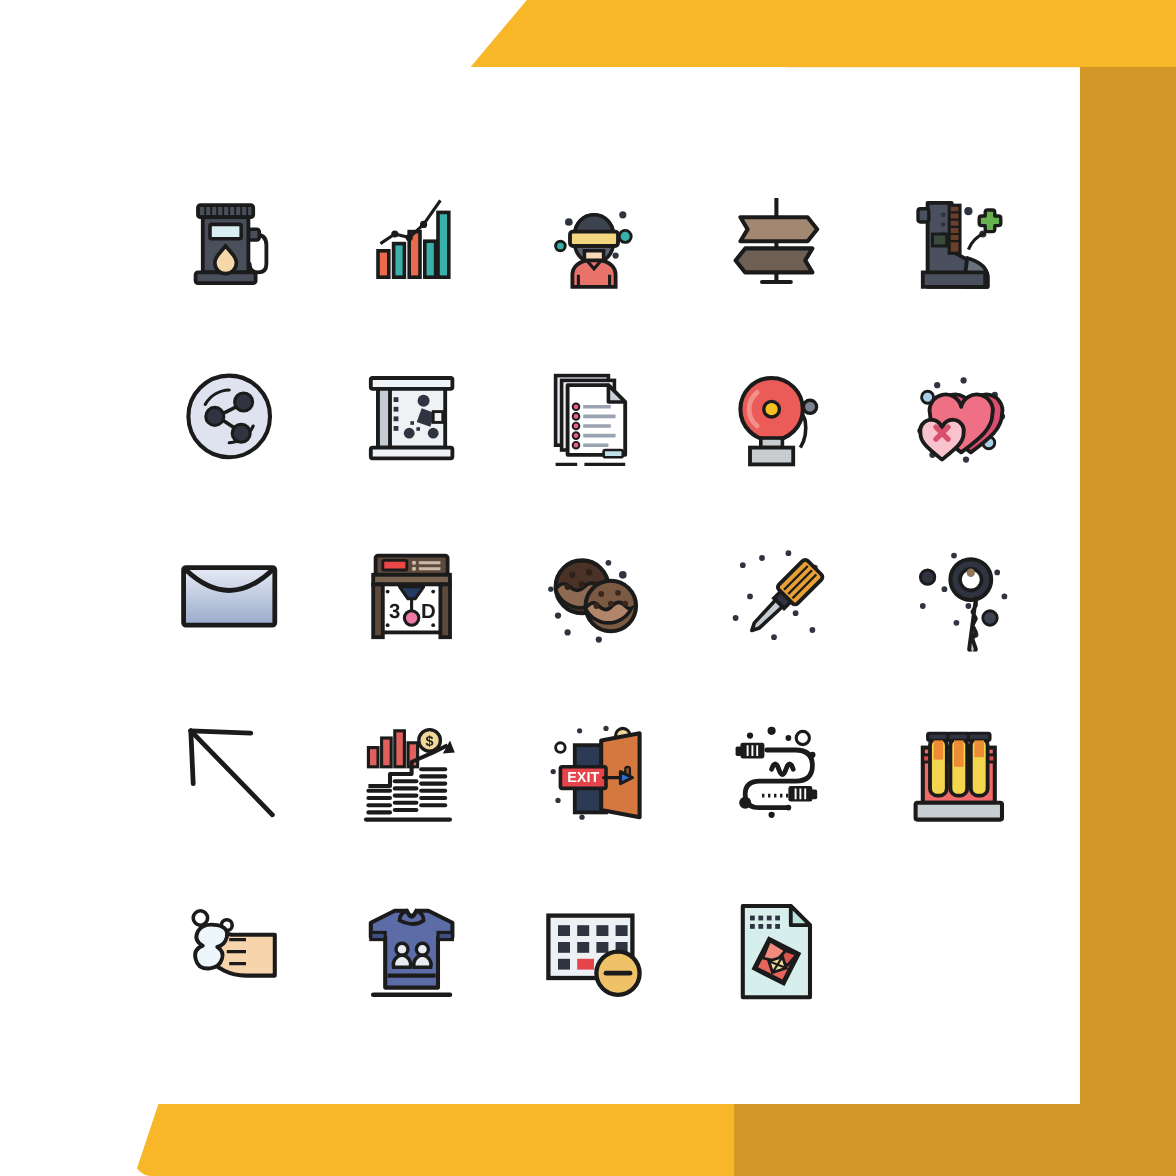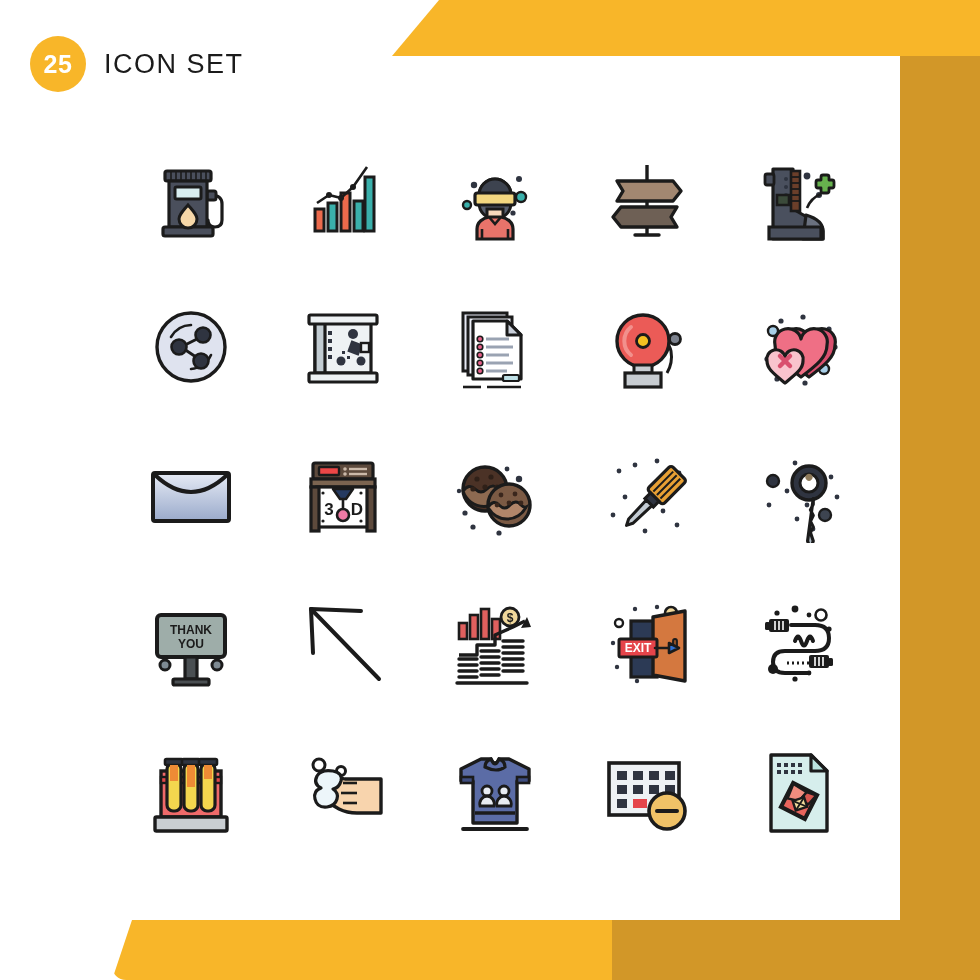--- a/index.html
+++ b/index.html
@@ -117,26 +117,20 @@
   <div class="deco deco-tr-2"></div>
   <div class="deco deco-tr-1"></div>
   <div class="deco deco-bl-2"></div>
   <div class="deco deco-bl-1"></div>
 
   <div class="card"></div>
   <div class="card-top-left-white"></div>
   <div class="card-left-white"></div>
   <div class="card-bottom-white"></div>
 
-  <div class="header">
-    <div class="badge">
-      <span>25</span>
-    </div>
-    <div class="title">ICON SET</div>
-  </div>
 
   <div class="grid">
 
     <div class="cell">
       <svg width="96" height="96" viewBox="0 0 96 96">
         <rect x="22" y="20" width="46" height="10" rx="2" fill="#4a4f5c" stroke="#1b1b1b" stroke-width="3.2"></rect>
         <g stroke="#1b1b1b" stroke-width="1.6">
           <line x1="28" y1="21" x2="28" y2="29"></line>
             <line x1="33" y1="21" x2="33" y2="29"></line>
           <line x1="38" y1="21" x2="38" y2="29"></line>
@@ -433,31 +427,20 @@
         </g>
         <g transform="rotate(-45 58 36)">
           <circle cx="58" cy="36" r="17" fill="#2f3440" stroke="#1b1b1b" stroke-width="3.4"></circle>
           <circle cx="58" cy="36" r="9" fill="#ffffff" stroke="#1b1b1b" stroke-width="3"></circle>
           <circle cx="62" cy="32" r="3.5" fill="#8e7a5a"></circle>
           <path d="M50 50 l-34 26 l-4 8 l8 -4 l4 -8 l6 -2 l2 -6 l6 -2 l2 -6 l6 -2z" fill="#aeb9c4" stroke="#1b1b1b" stroke-width="3.2" stroke-linejoin="round"></path>
         </g>
       </svg>
     </div>
 
-    <div class="cell">
-      <svg width="96" height="96" viewBox="0 0 96 96">
-        <rect x="14" y="20" width="68" height="42" rx="4" fill="#9eada9" stroke="#1b1b1b" stroke-width="4"></rect>
-        <text x="48" y="39" font-family="'Liberation Sans',sans-serif" font-size="12" font-weight="bold" fill="#1b1b1b" text-anchor="middle">THANK</text>
-        <text x="48" y="53" font-family="'Liberation Sans',sans-serif" font-size="12" font-weight="bold" fill="#1b1b1b" text-anchor="middle">YOU</text>
-        <rect x="42" y="62" width="12" height="22" fill="#4a4f52" stroke="#1b1b1b" stroke-width="3.2"></rect>
-        <rect x="30" y="84" width="36" height="6" rx="1.5" fill="#4a4f52" stroke="#1b1b1b" stroke-width="3.2"></rect>
-        <circle cx="22" cy="70" r="5" fill="#7e8a92" stroke="#1b1b1b" stroke-width="3"></circle>
-        <circle cx="74" cy="70" r="5" fill="#7e8a92" stroke="#1b1b1b" stroke-width="3"></circle>
-      </svg>
-    </div>
 
     <div class="cell">
       <svg width="96" height="96" viewBox="0 0 96 96">
         <line x1="16" y1="14" x2="84" y2="84" stroke="#1b1b1b" stroke-width="4" stroke-linecap="round"></line>
         <line x1="16" y1="14" x2="66" y2="16" stroke="#1b1b1b" stroke-width="4" stroke-linecap="round"></line>
         <line x1="16" y1="14" x2="18" y2="58" stroke="#1b1b1b" stroke-width="4" stroke-linecap="round"></line>
       </svg>
     </div>
 
     <div class="cell">

